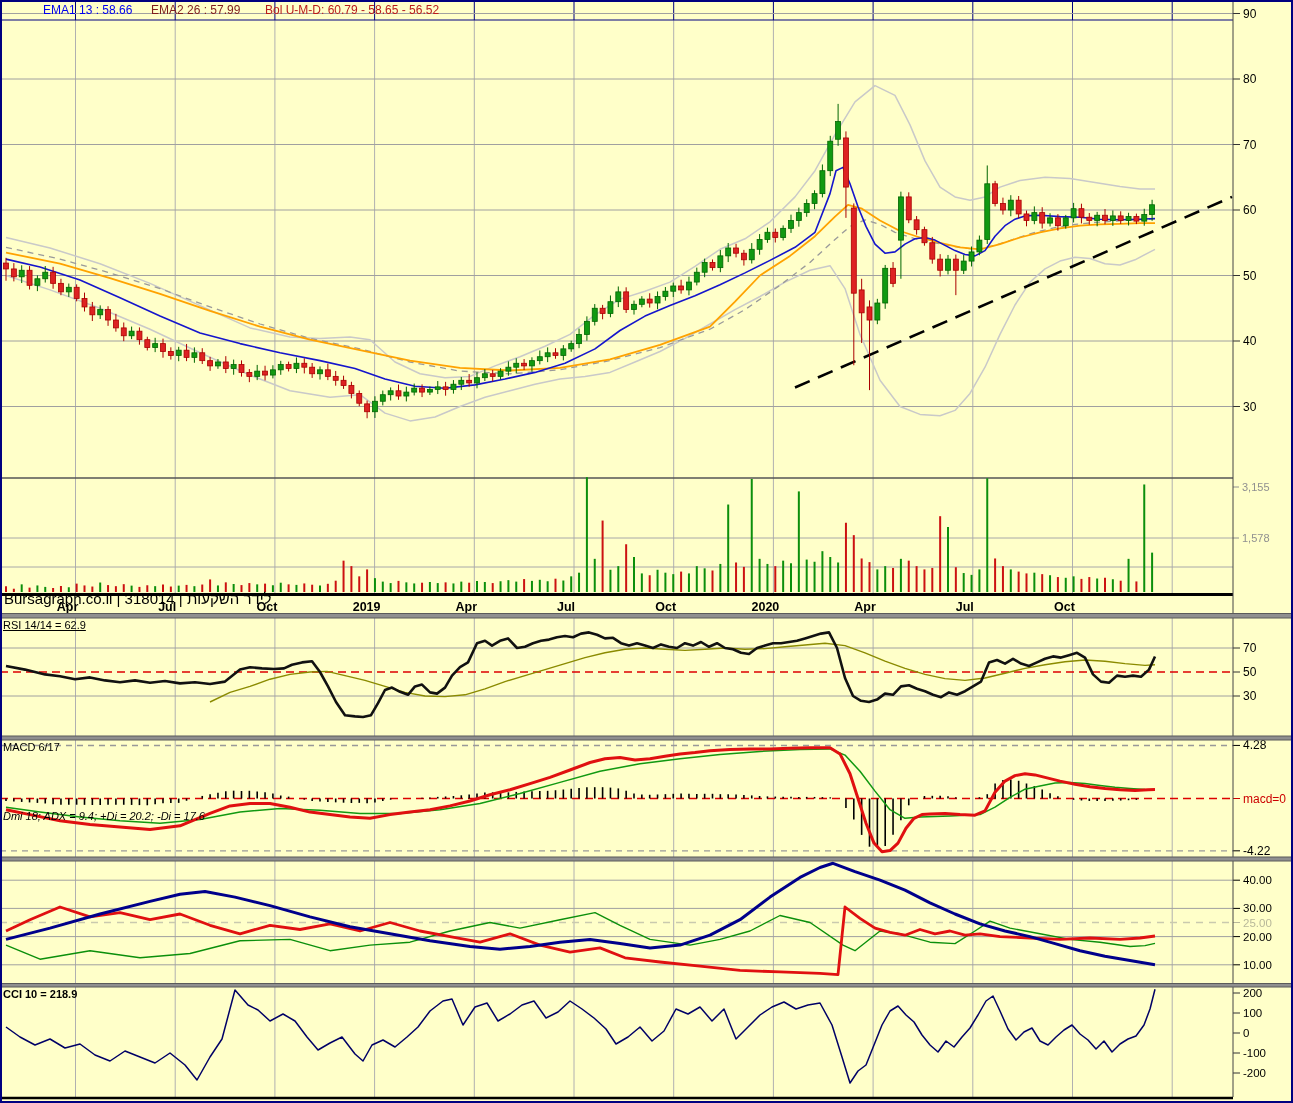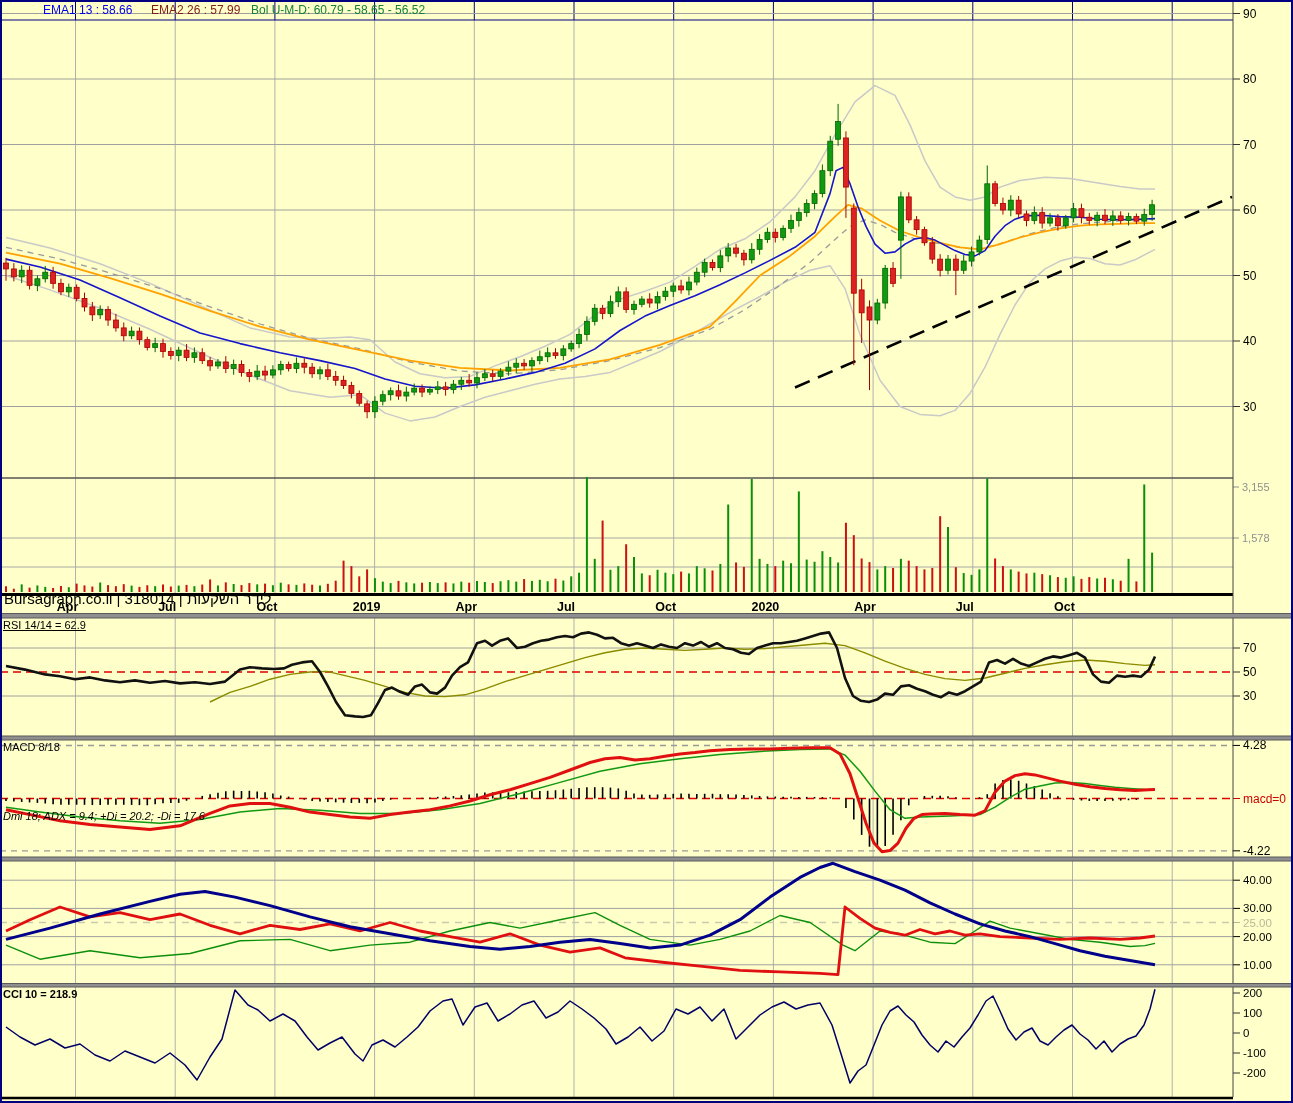--- a/index.html
+++ b/index.html
@@ -803,22 +803,22 @@
       </g>
       <rect x="0" y="613.5" width="1293" height="4.5" fill="#8F8F8F" stroke="#5A5A5A" stroke-width="1"></rect>
       <rect x="0" y="736" width="1293" height="4" fill="#8F8F8F" stroke="#5A5A5A" stroke-width="1"></rect>
       <rect x="0" y="857" width="1293" height="4" fill="#8F8F8F" stroke="#5A5A5A" stroke-width="1"></rect>
       <rect x="0" y="983.5" width="1293" height="3.5" fill="#8F8F8F" stroke="#5A5A5A" stroke-width="1"></rect>
       <rect x="1" y="1" width="1291" height="1101" fill="none" stroke="#000080" stroke-width="2"></rect>
     </svg>
 
 <div class="hlabel" style="left:4px;color:#0000EE;">EMA1 13 : 58.66</div>
 <div class="hlabel" style="left:112px;color:#7f1d1d;">EMA2 26 : 57.99</div>
-<div class="hlabel" style="left:212px;color:#15803d;">Bol U-M-D: 60.79 - 58.65 - 56.52</div>
+<div class="hlabel" style="left:226px;color:#b91c1c;">Bol U-M-D: 60.79 - 58.65 - 56.52</div>
 
 <div class="wmark">Bursagraph.co.il | 318014 | לידר השקעות</div>
 
 <div class="ptitle" style="top:619px;text-decoration:underline;">RSI 14/14 = 62.9</div>
-<div class="ptitle" style="top:741px;">MACD 8/18</div>
+<div class="ptitle" style="top:741px;">MACD 6/17</div>
 <div class="ptitle" style="top:810px;font-style:italic;">Dmi 18; ADX = 9.4; +Di = 20.2; -Di = 17.6</div>
 <div class="ptitle" style="top:988px;font-weight:bold;">CCI 10 = 218.9</div>
 
 </div>
 
 </body></html>

